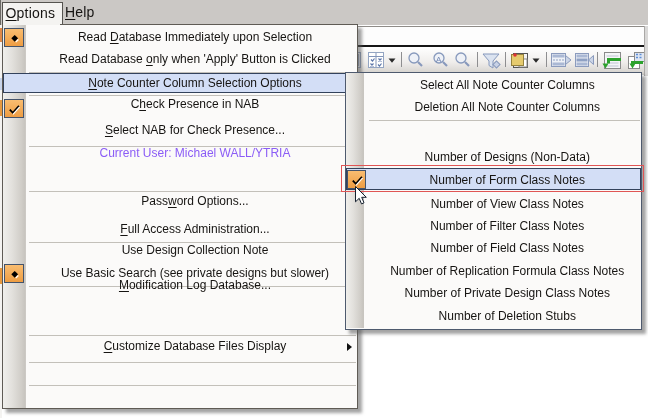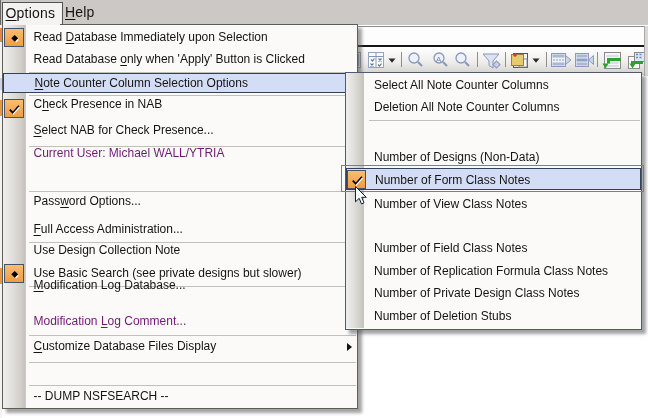--- a/index.html
+++ b/index.html
@@ -15,31 +15,31 @@
 #mb-help{left:65px;top:4.3px;font-size:14px;letter-spacing:0.2px;}
 .mnem{text-decoration:underline;text-underline-offset:2px;}
 #whiteband{left:343px;top:25.5px;width:305px;height:20.5px;background:#fdfdfd;border-top:1px solid #8f8c88;}
 #blackline{left:343px;top:45px;width:301px;height:2px;background:#161616;}
 #toolbar{left:343px;top:47px;width:301px;height:28px;
          background:linear-gradient(#ffffff,#efedeb 55%,#d8d5d1 90%,#c9c6c2);}
 #rightstrip{left:644px;top:26px;width:4px;height:50px;background:#d9d8d7;border-left:1px solid #aaa8a6;}
 
 
 .menu{background:#fbfaf9;border:1px solid #6e6a64;box-shadow:4px 4px 3px rgba(90,90,90,0.55);}
-#mainmenu{left:1.5px;top:24.25px;width:356px;height:385px;border-color:#5f5b55;}
+#mainmenu{left:1.5px;top:24.25px;width:356px;height:385px;border-color:#5f5b55;text-align:center;}
 #mainmenu .gut{position:absolute;left:0;top:0;width:23px;height:383px;
    background:linear-gradient(to right,#f0efec,#e2e0dc 40%,#d0cdc8 80%,#c6c3be 97%,#dbd9d5 100%);}
 #submenu{left:345px;top:72px;width:296.5px;height:257.5px;border-color:#4e5a6e;}
 #submenu .gut{position:absolute;left:0;top:0;width:17.5px;height:254.5px;
    background:linear-gradient(to right,#f0efec,#e2e0dc 40%,#d0cdc8 80%,#c6c3be 97%,#dbd9d5 100%);}
 .mi{position:absolute;left:0;right:0;height:22px;line-height:22px;padding-left:31px;white-space:nowrap;}
-#submenu .mi{height:22.85px;line-height:22.85px;padding-left:28px;}
+#submenu .mi{height:22.85px;line-height:22.85px;padding-left:28px;text-align:center;}
 .sep{position:absolute;left:26.2px;right:1px;height:1px;background:#c3c0ba;}
 #submenu .sep{left:23px;}
-.dis{color:#701a75;}
+.dis{color:#8b5cf6;}
 .hl{background:#d3def6;border:1px solid #33425c;}
 .arrow{position:absolute;right:5px;top:50%;margin-top:-4px;width:0;height:0;
   border-left:5px solid #111;border-top:4px solid transparent;border-bottom:4px solid transparent;}
 
 .ibox{position:absolute;left:1.3px;top:2px;width:20px;height:19.5px;
   border:1px solid #44536b;background:linear-gradient(#f9bd71,#ee9d43);}
 .ibox svg{position:absolute;left:0;top:0;}
 #submenu .ibox{left:-0.5px;top:1.2px;width:19.5px;height:19.5px;}
 </style>
 </head>
@@ -152,42 +152,41 @@
   <div class="sep" style="top:216.5px"></div>
   <div class="mi" style="top:217px;line-height:16px">Use Design Collection Note</div>
   <div class="mi" style="top:236.5px"><span class="ibox">
         <svg width="19" height="19">
           <path d="M9.7,5.9 L13.1,9.3 L9.7,12.7 L6.3,9.3 Z" fill="#000"></path>
           <path d="M12.9,10.1 L10.3,12.7 L11.2,13.5 L13.8,10.9 Z" fill="#fff"></path>
         </svg>
       </span>Use Basic Search (see private designs but slower)</div>
   <div class="sep" style="top:261px"></div>
   <div class="mi" style="top:250px;line-height:21px"><span class="mnem">M</span>odification Log Database...</div>
-  <div class="mi dis" style="top:285px">Modification <span class="mnem">L</span>og Comment...</div>
   <div class="sep" style="top:310px"></div>
   <div class="mi" style="top:310.5px;line-height:20px"><span class="mnem">C</span>ustomize Database Files Display<span class="arrow"></span></div>
   <div class="sep" style="top:336.5px"></div>
   <div class="sep" style="top:360px"></div>
-  <div class="mi" style="top:361px;height:21px;line-height:20.3px">-- DUMP NSFSEARCH --</div>
 </div>
 <div class="abs" style="left:2.5px;top:24.25px;width:57.5px;height:1.2px;background:#f4f3f1;"></div>
 
 <div class="abs menu" id="submenu">
   <div class="gut"></div>
   <div class="mi" style="top:1px">Select All Note Counter Columns</div>
   <div class="mi" style="top:22.5px">Deletion All Note Counter Columns</div>
   <div class="sep" style="top:47.2px"></div>
   <div class="mi" style="top:77px;line-height:15.5px">Number of Designs (Non-Data)</div>
   <div class="mi hl" style="top:94.6px;line-height:23px"><span class="ibox">
         <svg width="19" height="19">
           <path d="M4.8,9.7 L7.8,12.8 L14,5.9" stroke="#000" stroke-width="1.8" fill="none"></path>
           <path d="M8,14.4 L14.7,6.9" stroke="#fff" stroke-width="1.2" fill="none"></path>
         </svg>
       </span>Number of Form Class Notes</div>
   <div class="mi" style="top:120px">Number of View Class Notes</div>
+  <div class="mi" style="top:141.8px">Number of Filter Class Notes</div>
   <div class="mi" style="top:164.1px">Number of Field Class Notes</div>
   <div class="mi" style="top:208.85px">Number of Private Design Class Notes</div>
   <div class="mi" style="top:186.8px">Number of Replication Formula Class Notes</div>
   <div class="mi" style="top:231.7px">Number of Deletion Stubs</div>
 </div>
 
 <div class="abs" id="redbox" style="left:341px;top:165px;width:303px;height:27px;border:1px solid #e05555;"></div>
 
 <svg class="abs" id="cursor" style="left:355px;top:185.5px" width="13" height="20" viewBox="0 0 13 20">
   <path d="M0.5,0.5 L0.5,15.8 L4.2,12.3 L6.5,17.9 L9,16.8 L6.7,11.3 L11.3,11.3 Z" fill="#ffffff" stroke="#15202e" stroke-width="1"></path>

